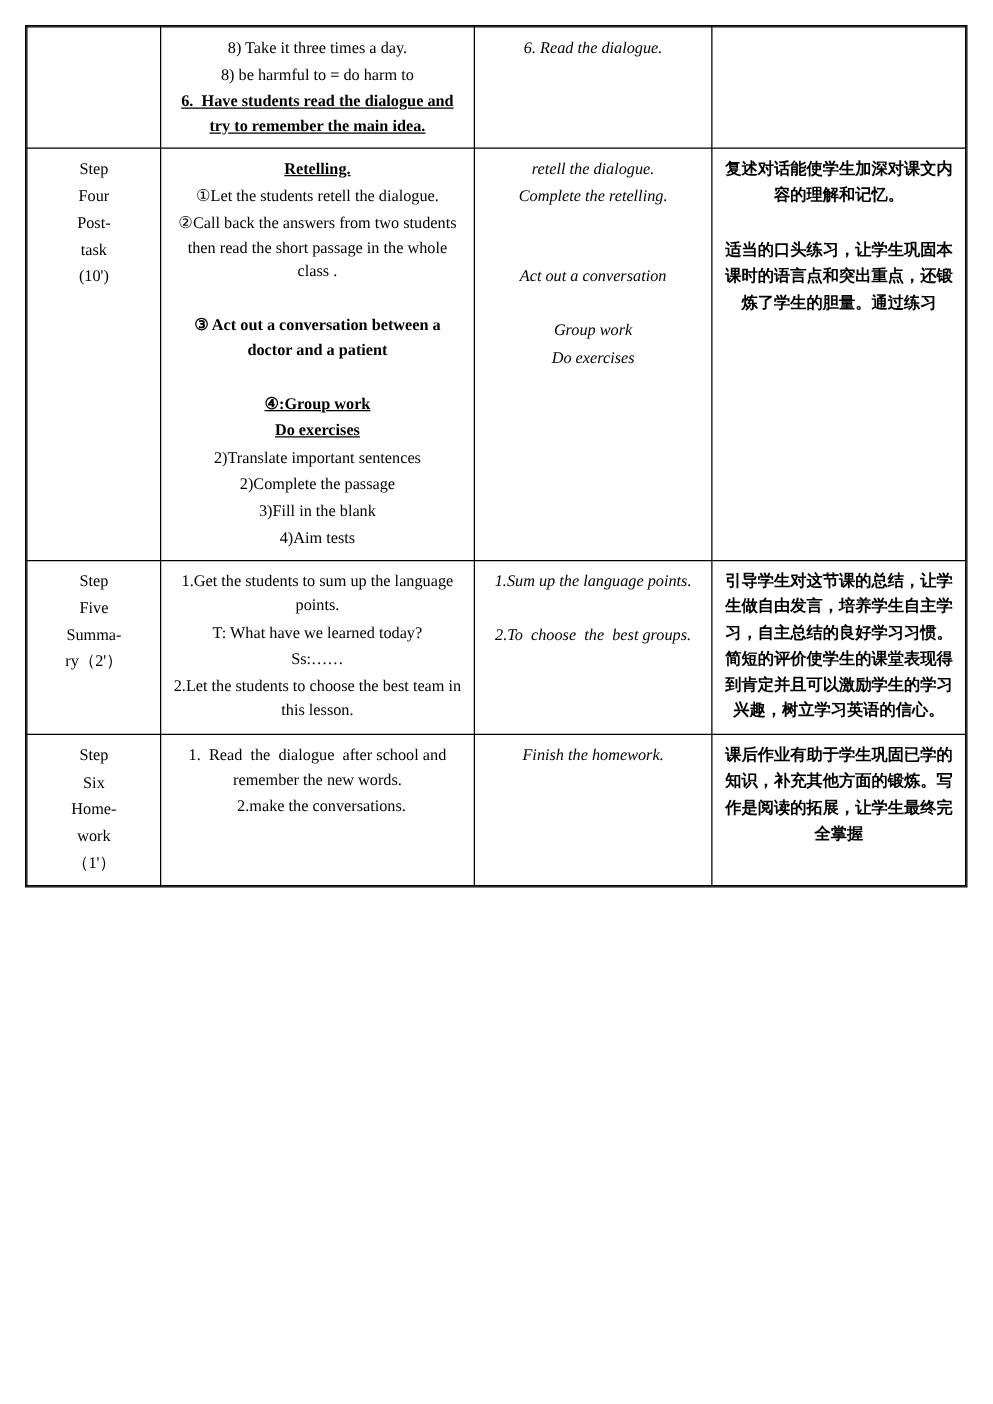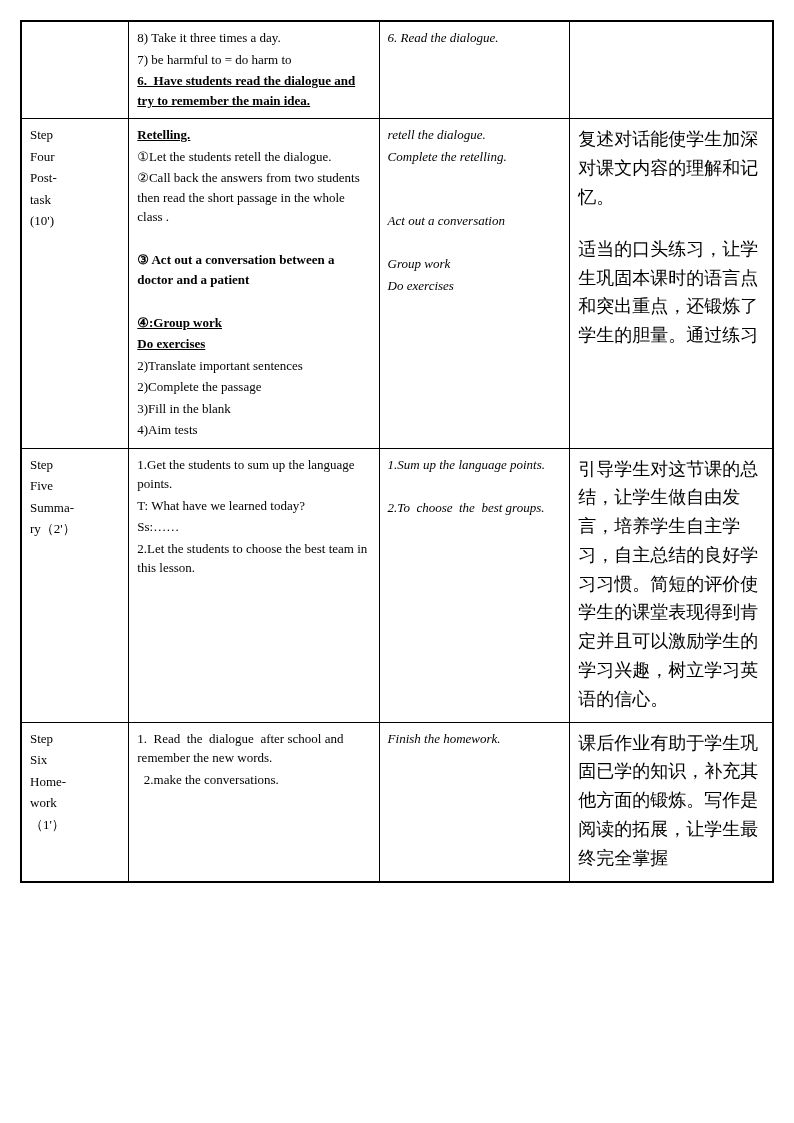--- a/index.html
+++ b/index.html
@@ -19,20 +19,21 @@
     }
 
     .page {
       width: 754px;
       background: #ffffff;
     }
 
     .table-container {
       border: 1.5px solid #000;
       width: 100%;
+      text-align: center;
     }
 
     table {
       width: 100%;
       border-collapse: collapse;
     }
 
     td {
       border: 1px solid #000;
       padding: 6px 8px;
@@ -61,41 +62,42 @@
       font-weight: bold;
       text-decoration: underline;
     }
 
     .italic-bold {
       font-weight: bold;
     }
 
     .chinese-text {
       font-family: "SimSun", "宋体", serif;
-      font-size: 18px;
+      font-size: 13px;
       line-height: 1.6;
+      font-weight: bold;
     }
 
     p {
       margin-bottom: 2px;
     }
   </style>
 </head>
 <body>
 
 <div class="page">
   <div class="table-container">
     <table>
 
       <tbody>
           <tr>
         <td class="col-step"></td>
         <td class="col-teacher">
           <p>8) Take it three times a day.</p>
-          <p>7) be harmful to = do harm to</p>
+          <p>8) be harmful to = do harm to</p>
           <p><span class="bold">6.&nbsp; Have students read the dialogue and try to remember the main idea.</span></p>
         </td>
         <td class="col-student">
           <p>6. Read the dialogue.</p>
         </td>
         <td class="col-purpose"></td>
       </tr>
 
       <tr>
         <td class="col-step">

